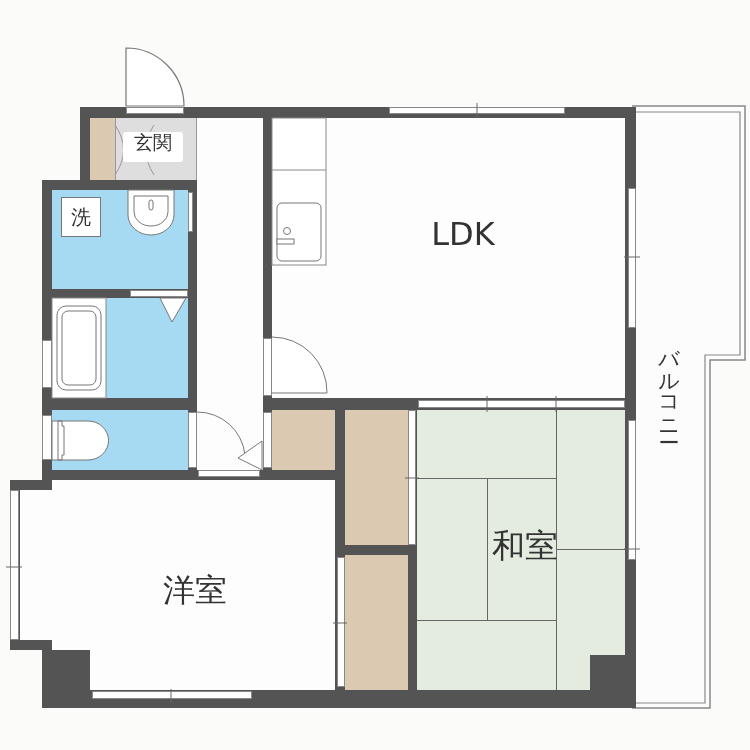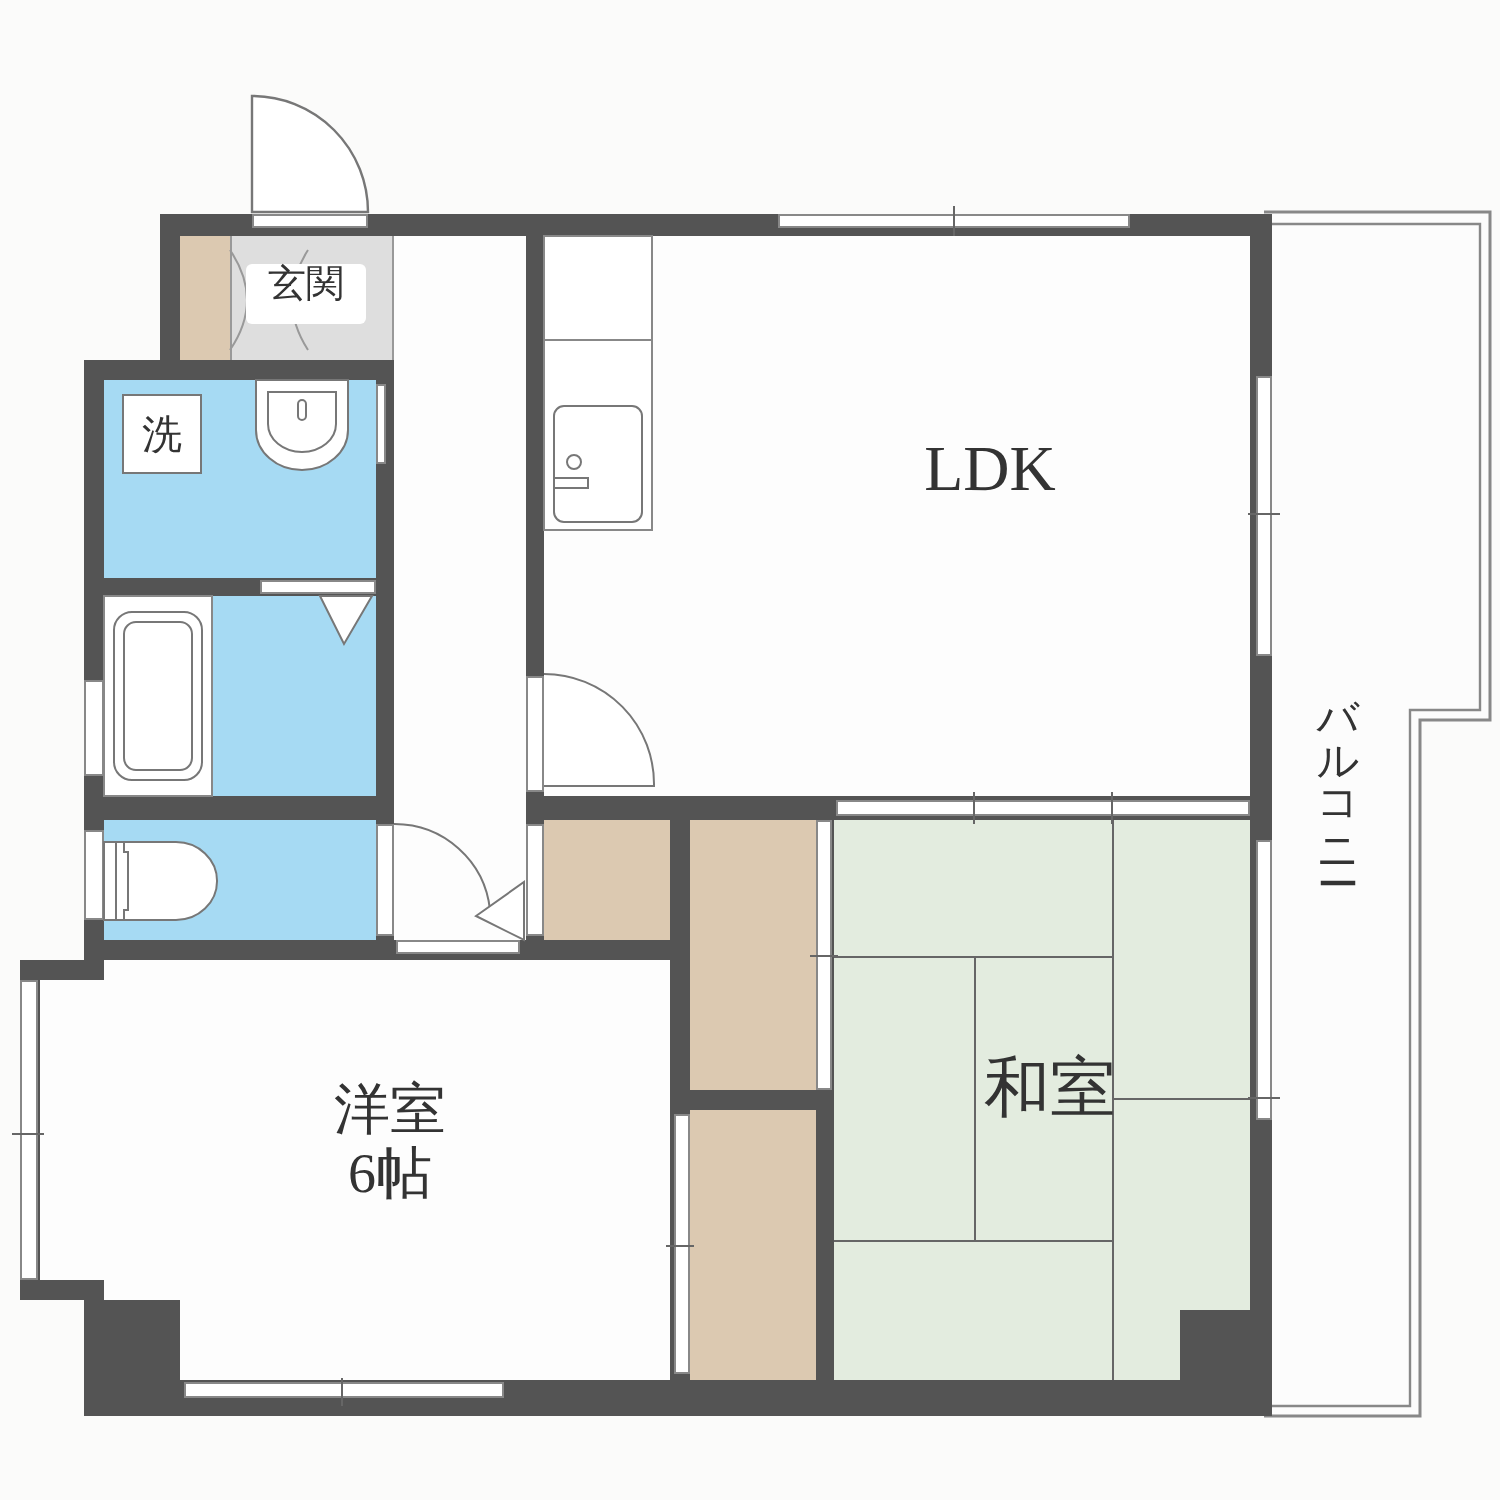--- a/index.html
+++ b/index.html
@@ -6,21 +6,21 @@
   body { width:750px; height:750px; background:#fbfbfa; position:relative; overflow:hidden; font-family:"DejaVu Sans", sans-serif; }
   .abs { position:absolute; box-sizing:border-box; }
   .wall { background:#545454; }
   .white { background:#fdfdfd; }
   .blue { background:#a6daf3; }
   .tan { background:#dcc9b1; }
   .green { background:#e3ecdf; }
   .gray { background:#dedede; }
   .win { background:#ffffff; border:1px solid #888; }
   .line { background:#666; }
-  .label { color:#333; text-align:center; line-height:1.15;font-family:Liberation Serif, serif; }
+  .label { color:#333; text-align:center; line-height:1.15; }
   .tag { background:#fff; border:1px solid #777; color:#333; text-align:center; font-size:20px; }
 </style>
 </head>
 <body>
 
 <svg class="abs" style="left:0;top:0;" width="750" height="750">
   <path d="M632 106 L745 106 L745 360 L710 360 L710 708 L632 708" fill="#fcfcfc" stroke="#888" stroke-width="1.5"></path>
   <path d="M636 112 L740 112 L740 355 L705 355 L705 703 L636 703" fill="none" stroke="#888" stroke-width="1.2"></path>
 </svg>
 
@@ -127,21 +127,20 @@
   <line x1="556" y1="396" x2="556" y2="412" stroke="#666"></line>
   <line x1="405" y1="478" x2="419" y2="478" stroke="#666"></line>
   <line x1="333" y1="623" x2="347" y2="623" stroke="#666"></line>
   <line x1="171" y1="689" x2="171" y2="703" stroke="#666"></line>
   <line x1="6" y1="567" x2="22" y2="567" stroke="#666"></line>
 </svg>
 
 <div class="abs" style="left:123px;top:132px;width:60px;height:30px;background:#fff;border-radius:3px;"></div>
 <div class="abs label" style="left:118px;top:132px;width:70px;font-size:19px;">玄関</div>
 <div class="abs tag" style="left:61px;top:197px;width:40px;height:40px;line-height:38px;">洗</div>
-<div class="abs label" style="left:420px;top:216px;width:150px;font-size:32px;">
+<div class="abs label" style="left:388px;top:216px;width:150px;font-size:32px;">
   <div>LDK</div>
 </div>
 <div class="abs label" style="left:460px;top:527px;width:130px;font-size:33px;">和室</div>
-<div class="abs label" style="left:120px;top:540px;width:150px;font-size:28px;">
+<div class="abs label" style="left:120px;top:572px;width:150px;font-size:32px;">
   <div>洋室</div>
-  <div>6帖</div>
 </div>
 <div class="abs label" style="left:655px;top:335px;width:28px;font-size:21px;writing-mode:vertical-rl;line-height:28px;">バルコニー</div>
 
 </body></html>

